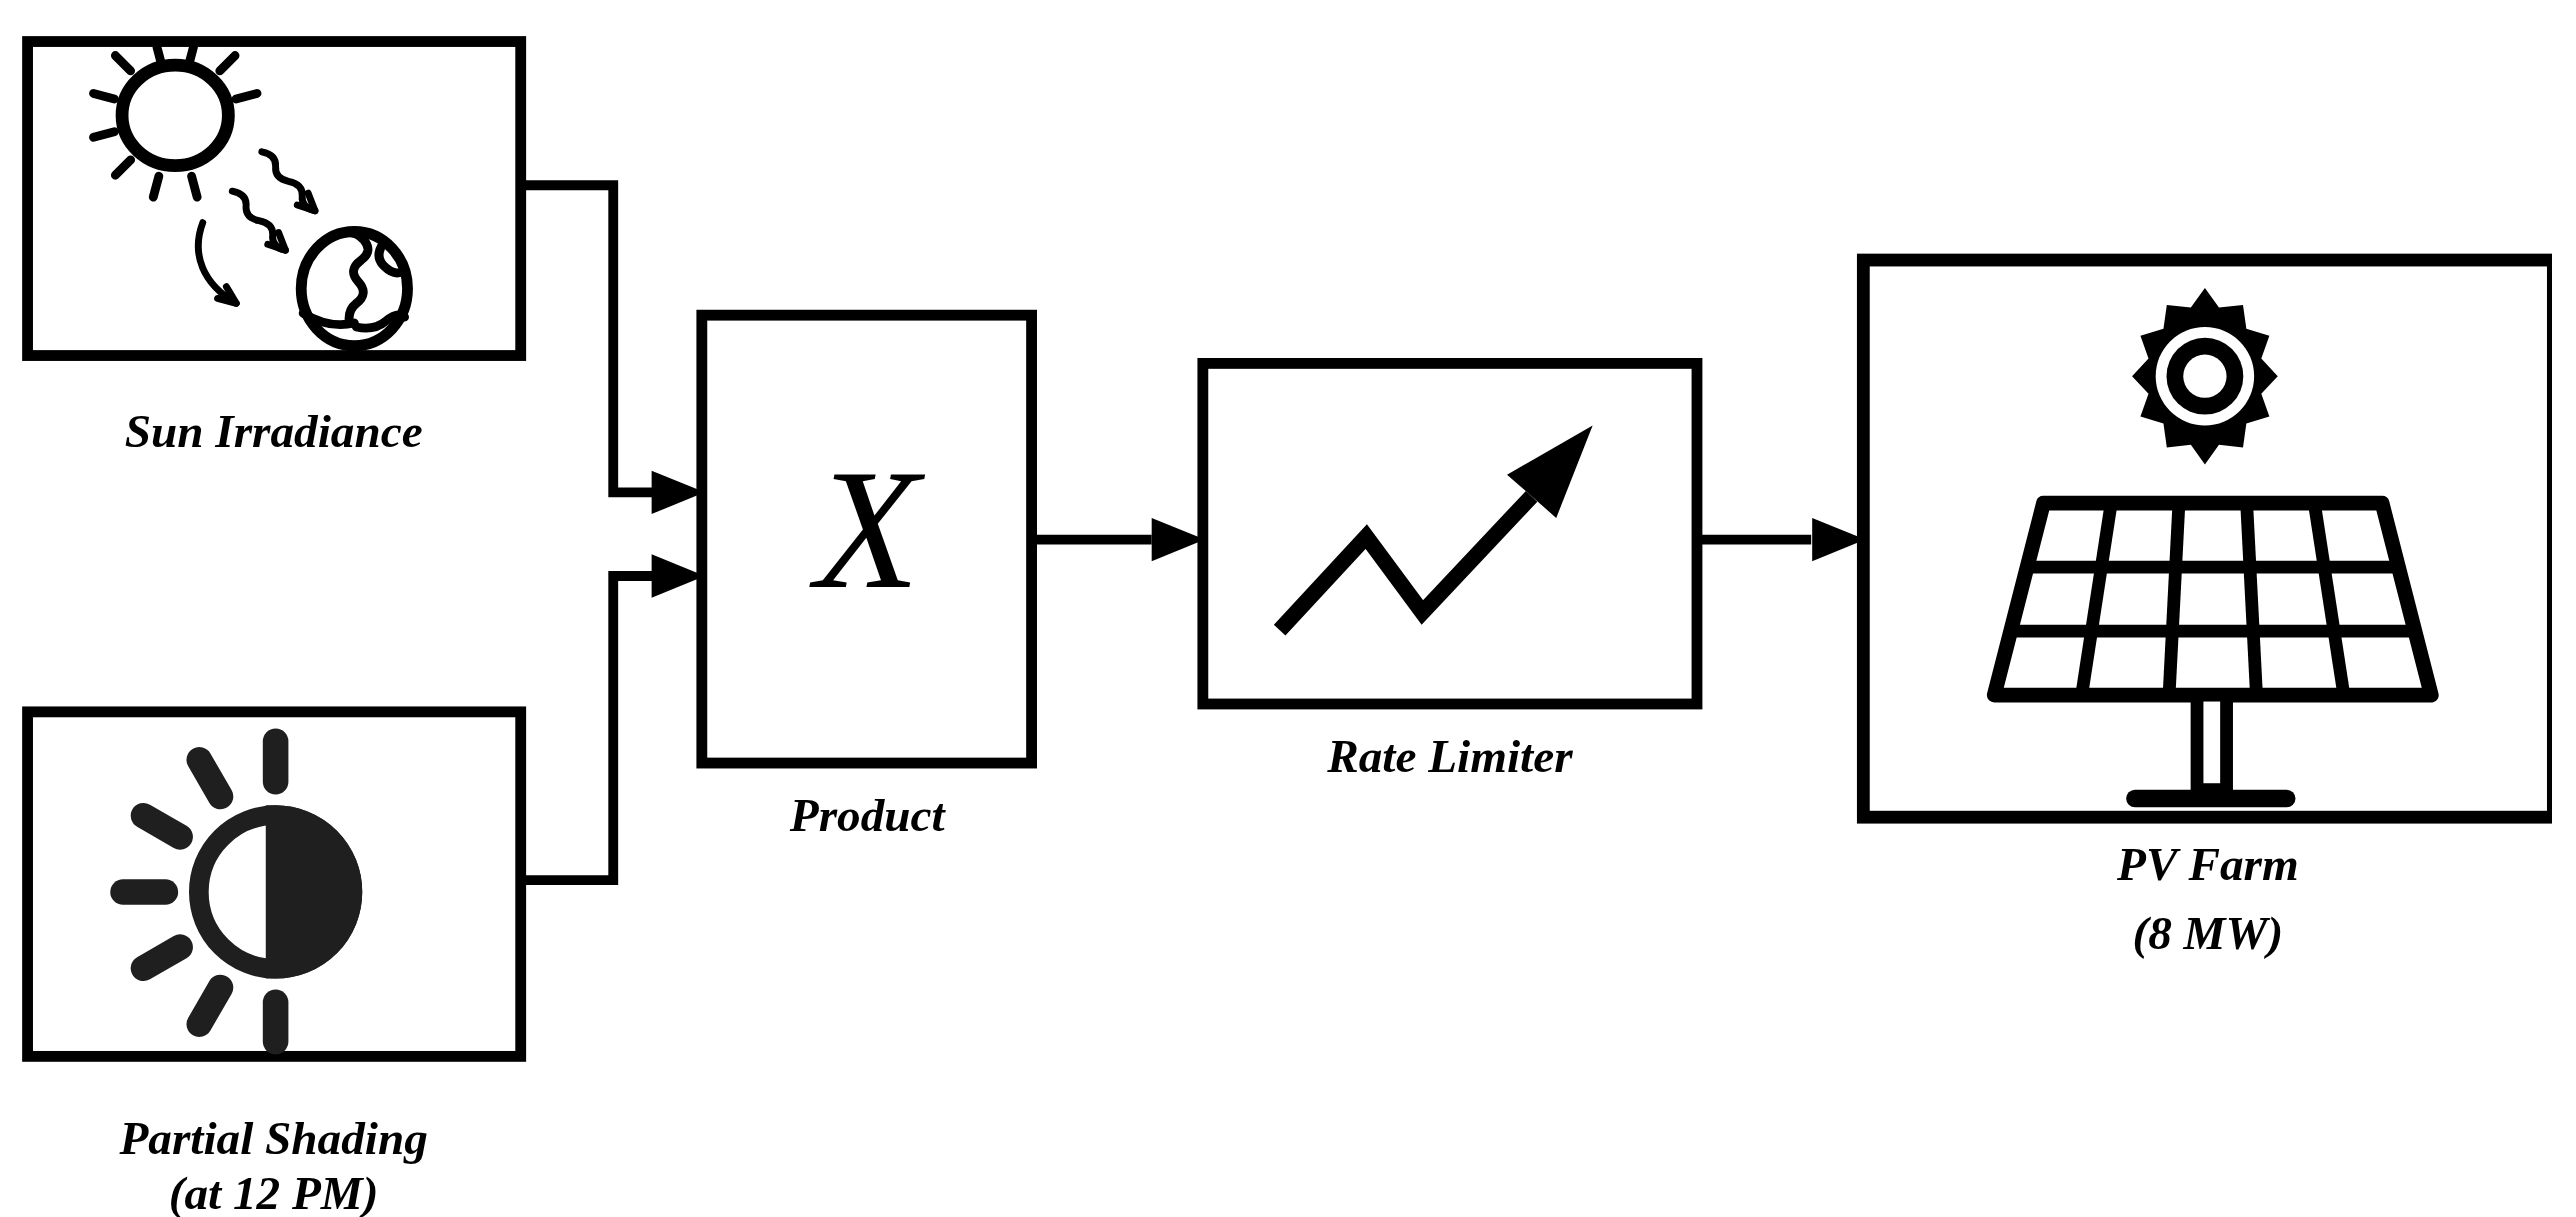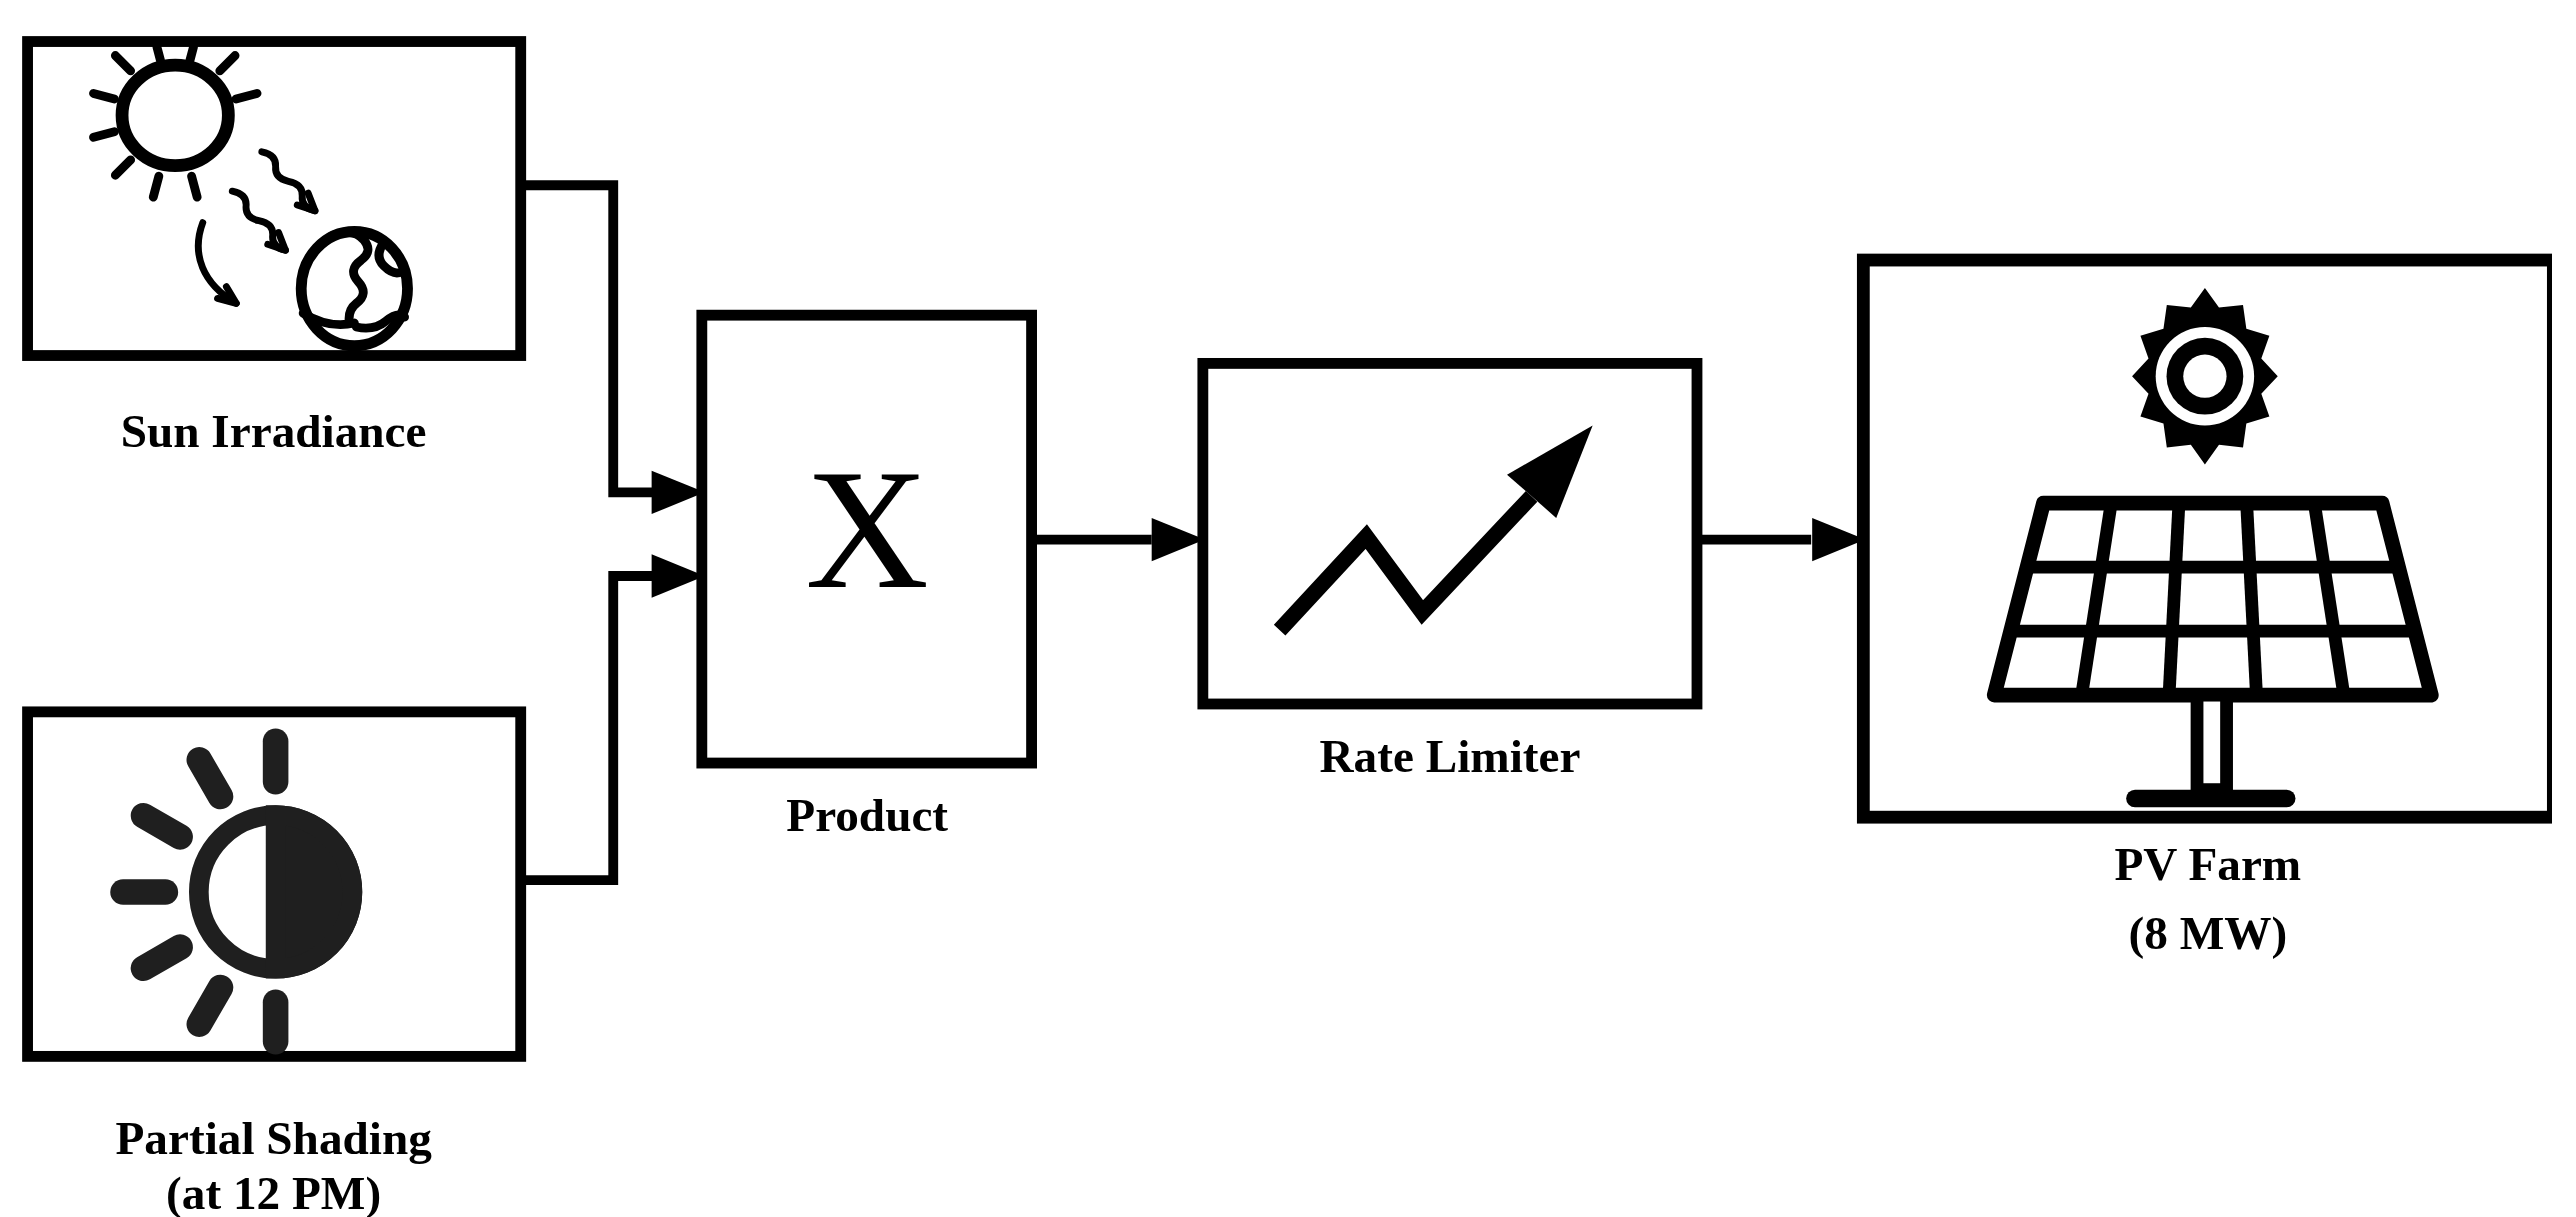--- a/index.html
+++ b/index.html
@@ -1,21 +1,21 @@
 <!DOCTYPE html>
 <html style="--ink: #000000; --bg: #ffffff; --shade: #1f1f1f;"><head>
 <meta charset="utf-8">
 <style>
   :root{
     --ink:#000000;
     --bg:#ffffff;
     --shade:#1f1f1f;
   }
   html,body{margin:0;padding:0;background:var(--bg);}
-  .canvas{width:2552px;height:1218px;background:var(--bg);position:relative;overflow:hidden;}
+  .canvas{width:2552px;height:1218px;background:var(--bg);position:relative;overflow:hidden;font-style:italic;}
   svg{display:block;}
   .blk{fill:var(--bg);stroke:var(--ink);stroke-width:11;}
   .blk-thick{fill:var(--bg);stroke:var(--ink);stroke-width:13;}
   .wire{fill:none;stroke:var(--ink);stroke-width:10;}
   .head{fill:var(--ink);stroke:none;}
   .lbl{font-family:"Liberation Serif","DejaVu Serif",serif;font-weight:700;font-size:48px;
        fill:var(--ink);text-anchor:middle;dominant-baseline:central;}
   .op{font-family:"Liberation Serif","DejaVu Serif",serif;font-weight:400;font-size:174px;
       fill:var(--ink);text-anchor:middle;dominant-baseline:central;}
   .hand{fill:none;stroke:var(--ink);stroke-linecap:round;stroke-linejoin:round;}

